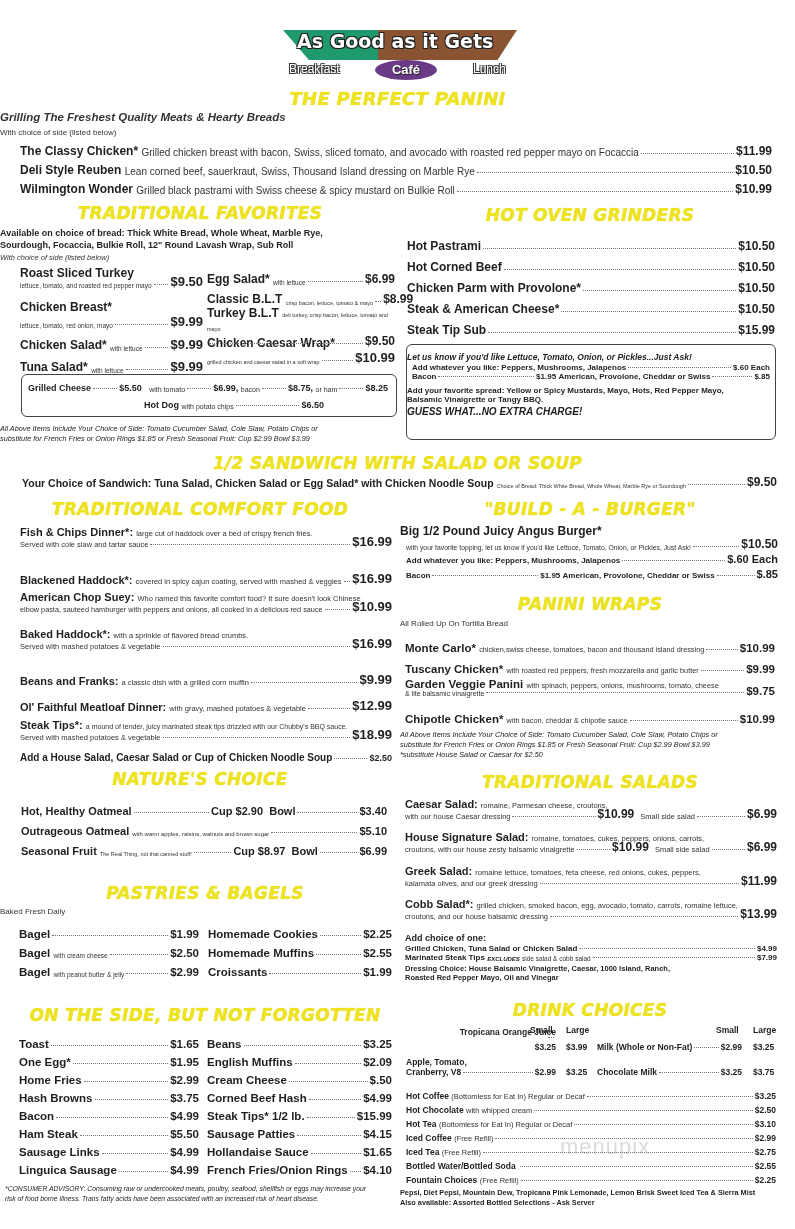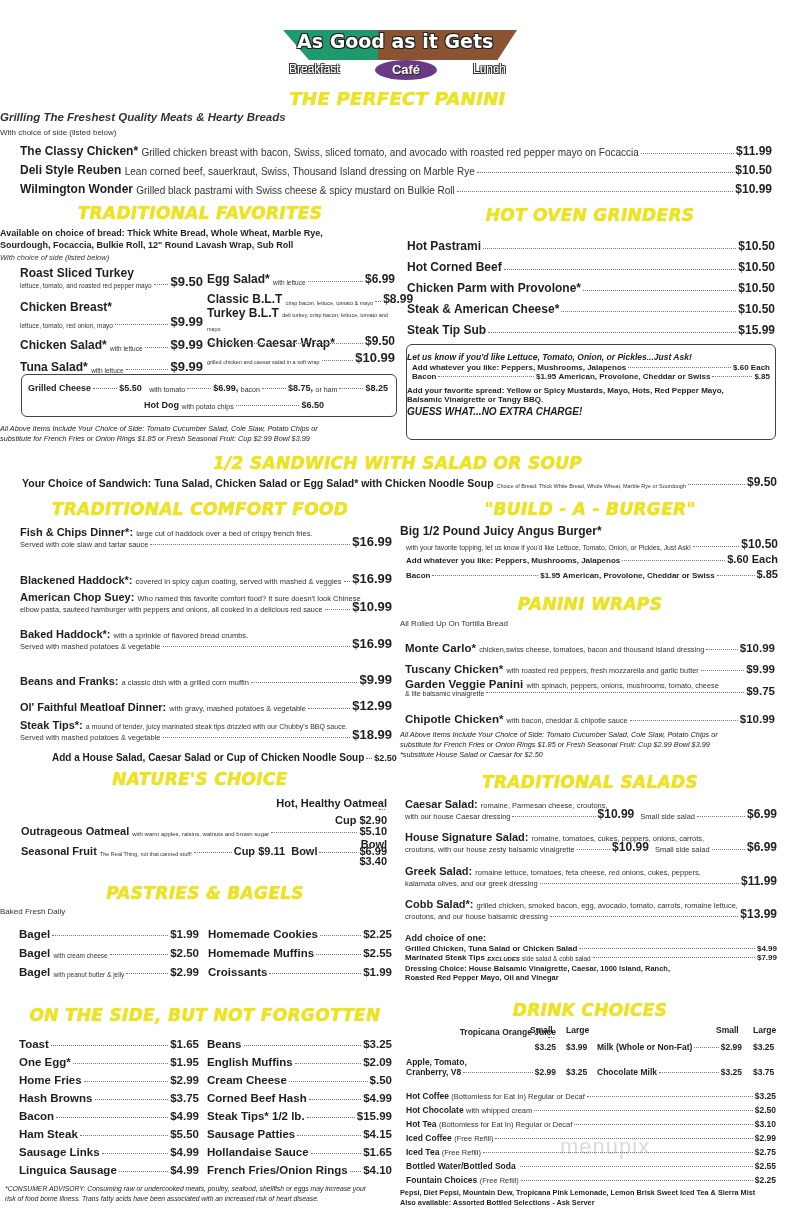--- a/index.html
+++ b/index.html
@@ -207,21 +207,21 @@
     <span class="nm">Ol' Faithful Meatloaf Dinner:</span>&nbsp;<span class="ds" style="font-size:7.5px;">with gravy, mashed potatoes &amp; vegetable</span><span class="dots"></span><span class="pr" style="font-size:13px;">$12.99</span>
   </div>
   <div style="height:34px;padding-top:6px;">
     <div><span class="nm">Steak Tips*:</span> <span class="ds" style="font-size:7px;">a mound of tender, juicy marinated steak tips drizzled with our Chubby's BBQ sauce.</span></div>
     <div class="row" style="margin-top:-4px;">
         <span class="ds" style="font-size:7.5px;">Served with mashed potatoes &amp; vegetable</span>
         <span class="dots"></span>
         <span class="pr" style="font-size:13px;">$18.99</span>
       </div>
   </div>
-  <div class="row" style="height:16px;font-size:10px;margin-left:32px;">
+  <div class="row" style="height:16px;font-size:10px;">
     <span class="nm">Add a House Salad, Caesar Salad or Cup of Chicken Noodle Soup</span>
       <span class="dots"></span>
       <span style="font-weight:bold;font-size:9px;">$2.50</span>
   </div>
 </div>
 
 <div class="abs sec-title" style="left:400px;top:499px;width:380px;font-size:17px;">"BUILD - A - BURGER"</div>
 <div class="abs center nm" style="left:400px;top:524px;width:380px;font-size:12px;">Big 1/2 Pound Juicy Angus Burger*</div>
 <div class="abs" style="left:406px;top:537px;width:372px;font-size:8px;">
   <div class="row" style="height:14px;">
@@ -253,28 +253,28 @@
   <div class="row" style="height:21px;"><span class="nm">Chipotle Chicken*</span>&nbsp;<span class="ds" style="font-size:7.3px;">with bacon, cheddar &amp; chipotle sauce</span><span class="dots"></span><span class="pr">$10.99</span></div>
 </div>
 <div class="abs center ital" style="left:400px;top:730px;width:380px;font-size:7.3px;line-height:10px;color:#222;">
   <div>All Above Items Include Your Choice of Side: Tomato Cucumber Salad, Cole Slaw, Potato Chips or</div>
   <div>substitute for French Fries or Onion Rings $1.85 or Fresh Seasonal Fruit: Cup $2.99 Bowl $3.99</div>
   <div>*substitute House Salad or Caesar for $2.50</div>
 </div>
 
 <div class="abs sec-title" style="left:0;top:769px;width:400px;font-size:17px;">NATURE'S CHOICE</div>
 <div class="abs" style="left:21px;top:797px;width:366px;font-size:11px;">
-  <div class="row" style="height:20px;flex-direction:column;">
+  <div class="row" style="height:20px;">
     <span class="nm">Hot, Healthy Oatmeal</span><span class="dots"></span><span class="nm">Cup $2.90</span>&nbsp;&nbsp;<span class="nm">Bowl</span><span class="dots" style="max-width:60px;"></span><span class="pr">$3.40</span>
   </div>
   <div class="row" style="height:20px;">
     <span class="nm">Outrageous Oatmeal</span>&nbsp;<span class="ds" style="font-size:6px;">with warm apples, raisins, walnuts and brown sugar</span><span class="dots"></span><span class="pr">$5.10</span>
   </div>
   <div class="row" style="height:20px;">
-    <span class="nm">Seasonal Fruit</span>&nbsp;<span class="ds" style="font-size:5.5px;">The Real Thing, not that canned stuff!</span><span class="dots"></span><span class="nm">Cup $9.11</span>&nbsp;&nbsp;<span class="nm">Bowl</span><span class="dots" style="max-width:60px;"></span><span class="pr">$6.99</span>
+    <span class="nm">Seasonal Fruit</span>&nbsp;<span class="ds" style="font-size:5.5px;">The Real Thing, not that canned stuff!</span><span class="dots"></span><span class="nm">Cup $8.97</span>&nbsp;&nbsp;<span class="nm">Bowl</span><span class="dots" style="max-width:60px;"></span><span class="pr">$6.99</span>
   </div>
 </div>
 
 <div class="abs sec-title" style="left:400px;top:772px;width:380px;font-size:17px;">TRADITIONAL SALADS</div>
 <div class="abs" style="left:405px;top:798px;width:372px;font-size:11px;">
   <div style="height:33px;">
     <div><span class="nm">Caesar Salad:</span> <span class="ds" style="font-size:7.5px;">romaine, Parmesan cheese, croutons,</span></div>
     <div class="row" style="margin-top:-3px;"><span class="ds" style="font-size:7.5px;">with our house Caesar dressing</span><span class="dots"></span><span class="pr" style="font-size:12px;">$10.99</span>&nbsp;&nbsp;<span class="ds" style="font-size:7.5px;">Small side salad</span><span class="dots" style="max-width:48px;"></span><span class="pr" style="font-size:12px;">$6.99</span></div>
   </div>
   <div style="height:34px;">

